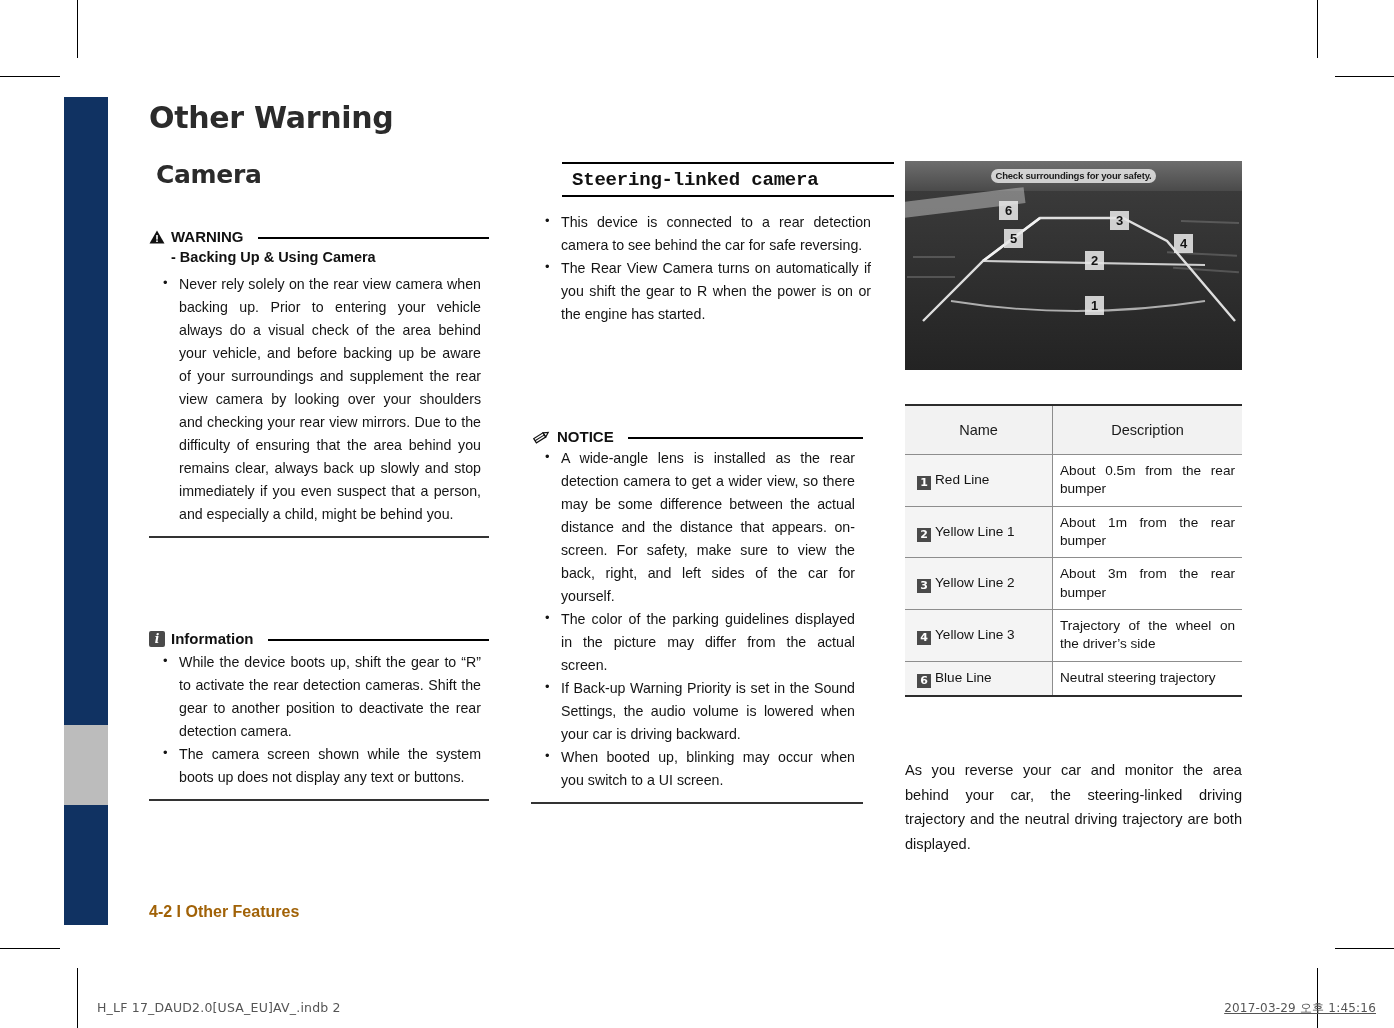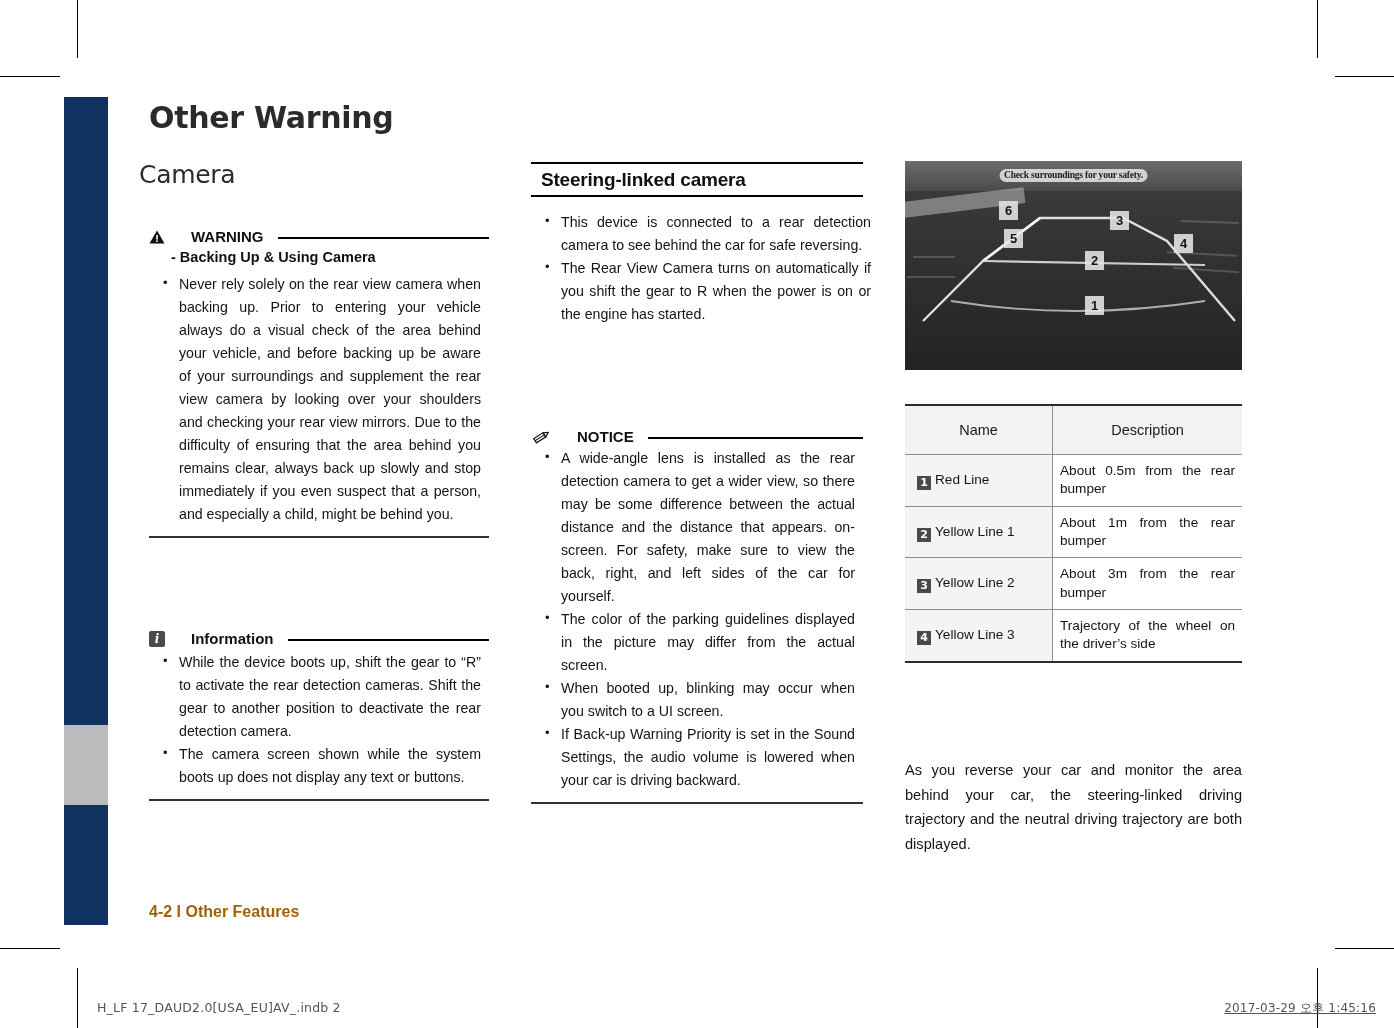--- a/index.html
+++ b/index.html
@@ -56,24 +56,24 @@
     left: 149px;
     top: 100px;
     font-size: 30px;
     font-weight: bold;
     letter-spacing: -0.3px;
     color: #2b2b2b;
     font-family: "DejaVu Sans", sans-serif;
   }
   .section-title {
     position: absolute;
-    left: 139px;
+    left: 156px;
     top: 160px;
     font-size: 25px;
-    font-weight: normal;
+    font-weight: bold;
     letter-spacing: -0.3px;
     color: #2b2b2b;
     font-family: "DejaVu Sans", sans-serif;
   }
 
   
   .notebox {
     position: absolute;
     width: 340px;
   }
@@ -87,21 +87,20 @@
     flex: 0 0 auto;
     display: inline-flex;
     align-items: center;
     justify-content: center;
   }
   .notebox-head .label {
     font-size: 15px;
     font-weight: bold;
     white-space: nowrap;
     color: #111;
-    margin-left: 20px;
   }
   .notebox-head .rule {
     flex: 1 1 auto;
     height: 2px;
     background: #000;
     margin-left: 8px;
     margin-top: 3px;
   }
   .notebox-sub {
     font-size: 14.5px;
@@ -134,23 +133,24 @@
     content: "\2022";
     position: absolute;
     left: 6px;
     top: -1px;
     font-size: 13px;
   }
 
   
   .mid-head-wrap {
     position: absolute;
-    left: 531px;
+    left: 562px;
     top: 162px;
     width: 332px;
+    font-family: Liberation Mono, monospace;
   }
   .mid-head-wrap .top-rule {
     height: 2px;
     background: #000;
     width: 100%;
   }
   .mid-head-wrap .bot-rule {
     height: 1.5px;
     background: #000;
     width: 100%;
@@ -194,21 +194,21 @@
     left: 50%;
     transform: translateX(-50%);
     top: 8px;
     background: rgba(235,235,235,0.82);
     color: #1b1b1b;
     font-size: 9.5px;
     font-weight: bold;
     padding: 1px 5px 2px 5px;
     white-space: nowrap;
     border-radius: 7px;
-    font-family: Liberation Serif, serif;
+    font-family: Liberation Sans, sans-serif;
     letter-spacing: -0.2px;
   }
   .cam svg { position: absolute; left: 0; top: 0; }
   .cam .cbadge {
     position: absolute;
     width: 19px;
     height: 19px;
     background: rgba(230,230,230,0.88);
     color: #141414;
     font-size: 13px;
@@ -402,22 +402,22 @@
             <line x1="3" y1="8" x2="14" y2="8" stroke="#111" stroke-width="1"></line>
           </g>
         </svg>
       </span>
       <span class="label">NOTICE</span>
       <span class="rule"></span>
     </div>
     <ul class="bl" style="margin-top:2px;">
       <li>A wide-angle lens is installed as the rear detection camera to get a wider view, so there may be some difference between the actual distance and the distance that appears. on-screen. For safety, make sure to view the back, right, and left sides of the car for yourself.</li>
       <li>The color of the parking guidelines displayed in the picture may differ from the actual screen.</li>
+      <li>If Back-up Warning Priority is set in the Sound Settings, the audio volume is lowered when your car is driving backward.</li>
       <li>When booted up, blinking may occur when you switch to a UI screen.</li>
-      <li>If Back-up Warning Priority is set in the Sound Settings, the audio volume is lowered when your car is driving backward.</li>
     </ul>
     <div class="bottom-rule"></div>
   </div>
 
   <div class="cam">
     <div class="sky"></div>
     <div class="ground"></div>
     <div class="curb"></div>
     <div class="stripe" style="left:8px; top:95px; width:42px;"></div>
     <div class="stripe" style="left:2px; top:115px; width:48px;"></div>
@@ -471,20 +471,26 @@
           <span class="nbadge">3</span><span>Yellow Line 2</span>
         </td>
         <td class="desc">About 3m from the rear bumper</td>
       </tr>
       <tr>
         <td class="name">
           <span class="nbadge">4</span><span>Yellow Line 3</span>
         </td>
         <td class="desc">Trajectory of the wheel on the driver’s side</td>
       </tr>
+      <tr>
+        <td class="name">
+          <span class="nbadge">6</span><span>Blue Line</span>
+        </td>
+        <td class="desc">Neutral steering trajectory</td>
+      </tr>
     </tbody>
   </table>
 
   <div class="closing">As you reverse your car and monitor the area behind your car, the steering-linked driving trajectory and the neutral driving trajectory are both displayed.</div>
 
   <div class="folio">4-2 I Other Features</div>
   <div class="filename">H_LF 17_DAUD2.0[USA_EU]AV_.indb   2</div>
   <div class="timestamp">2017-03-29   오후 1:45:16</div>
 
 </div>

